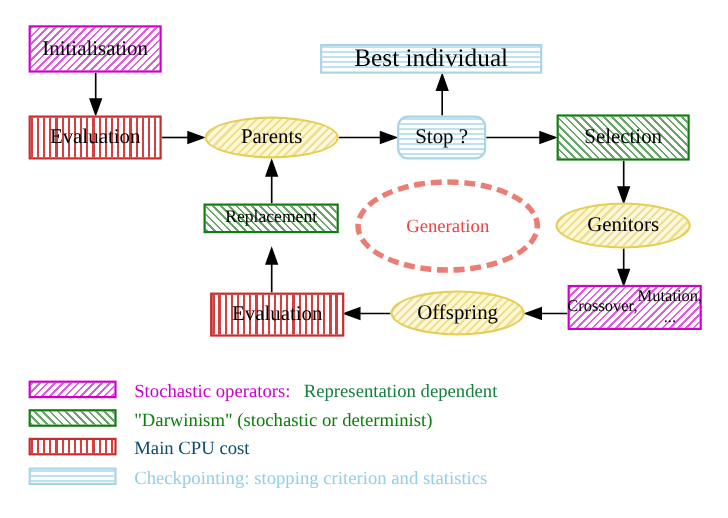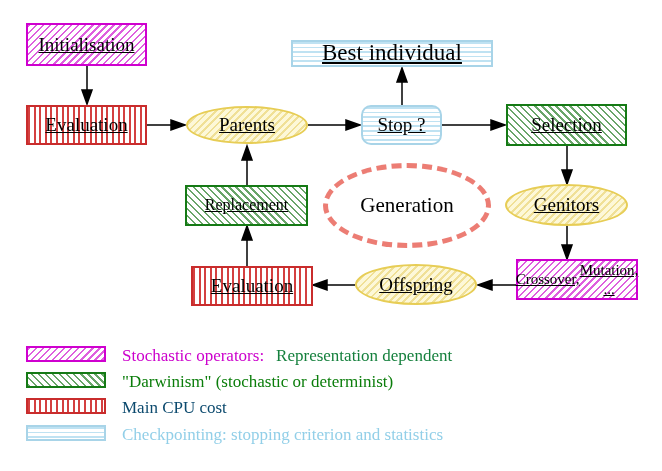--- a/index.html
+++ b/index.html
@@ -4,21 +4,21 @@
 <style>
   html,body{margin:0;padding:0;background:#ffffff;}
   .canvas{
     position:relative;width:662px;height:471px;background:#ffffff;overflow:hidden;
     font-family:"Liberation Serif","DejaVu Serif",serif;
   }
   .arrows{position:absolute;left:0;top:0;pointer-events:none;}
   .node{
     position:absolute;box-sizing:border-box;
     display:flex;align-items:center;justify-content:center;text-align:center;
-    color:#000;line-height:1.05;text-decoration:underline;
+    color:#000;line-height:1.05;
   }
   .fs19{font-size:19px;}
   .fs18{font-size:23px;}
   .fs16{font-size:16px;}
   .fs15{font-size:15px;}
   
   .m-hatch{
     border:2px solid #cf00cf;
     background:repeating-linear-gradient(135deg,#de5fde 0 1.7px,rgba(0,0,0,0) 1.7px 5px),#fff;
   }
@@ -39,21 +39,21 @@
   }
   
   .y-hatch{
     border:2px solid #e7cd55;border-radius:50%;
     background:repeating-linear-gradient(135deg,#f0e096 0 2px,rgba(0,0,0,0) 2px 5.2px),#fdf8d8;
   }
   .rounded{border-radius:10px;}
   .generation{
     position:absolute;box-sizing:border-box;border:5px dashed #ec7d74;border-radius:50%;
     display:flex;align-items:center;justify-content:center;
-    color:#000000;font-size:21px;background:transparent;
+    color:#ef4444;font-size:17px;background:transparent;
   }
   .two-line{flex-direction:row;line-height:1.25;}
   
   .sw{position:absolute;left:26px;width:80px;height:16px;box-sizing:border-box;}
   .lg{
     position:absolute;left:122px;font-size:17px;white-space:nowrap;line-height:1.1;
   }
   .lg-magenta{color:#cc00cc;}
   .lg-gold{color:#15803d;margin-left:12px;}
   .lg-green{color:#0a7d0a;}
@@ -141,21 +141,21 @@
 
   <div class="node m-hatch fs15 two-line" style="left:516px;top:259px;width:122px;height:41px">
     <div>Crossover,</div>
     <div>Mutation, ...</div>
   </div>
 
   <div class="node y-hatch fs19" style="left:355px;top:264px;width:122px;height:41px">Offspring</div>
 
   <div class="node r-lines fs19" style="left:191px;top:266px;width:122px;height:40px">Evaluation</div>
 
-  <div class="node g-hatch fs16" style="left:185px;top:185px;width:123px;height:41px">Replacement</div>
+  <div class="node g-hatch fs16" style="left:185px;top:185px;width:123px;height:27px">Replacement</div>
 
   <div class="generation" style="left:323px;top:163px;width:168px;height:85px">Generation</div>
 
   <div>
     <div class="sw m-hatch" style="top:346px"></div>
     <div class="lg" style="top:347px">
       <span class="lg-magenta">Stochastic operators:</span><span class="lg-gold">Representation dependent</span>
     </div>
 
     <div class="sw g-hatch" style="top:372px"></div>

